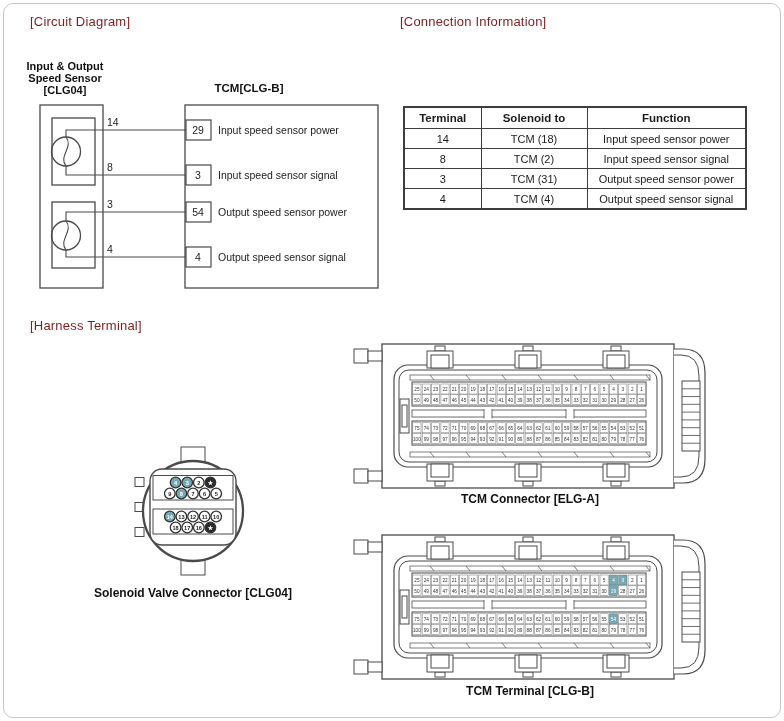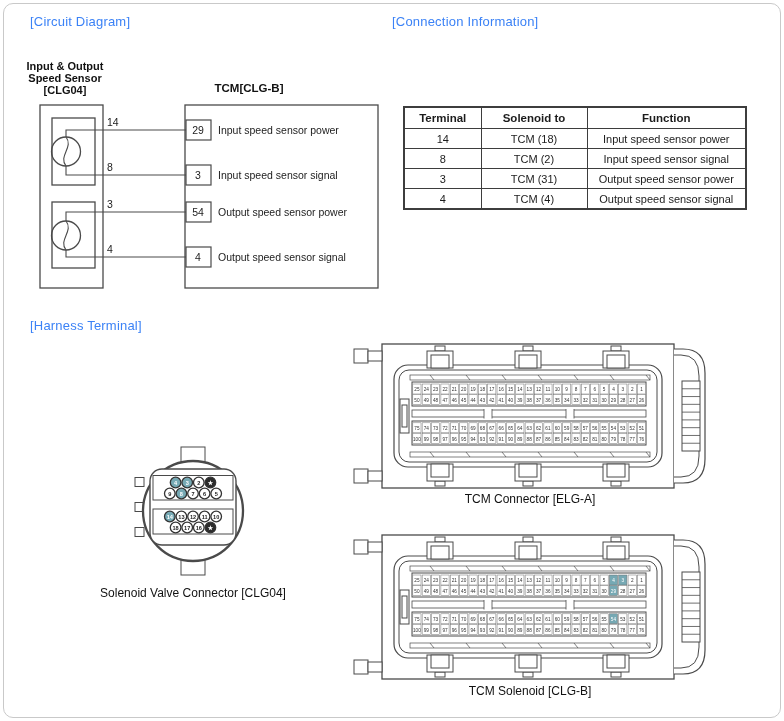--- a/index.html
+++ b/index.html
@@ -1,35 +1,35 @@
 <!DOCTYPE html>
 <html><head>
 <meta charset="utf-8">
 <style>
   html,body{margin:0;padding:0;background:#ffffff;}
   body{width:784px;height:721px;position:relative;overflow:hidden;
        font-family:"Liberation Sans",sans-serif;color:#1c1c1c;}
   .frame{position:absolute;inset:3px;border:1px solid #c9c9c9;border-radius:10px;}
   .abs{position:absolute;}
-  .section-title{font-size:13px;color:#3b82f6;letter-spacing:.2px;}
-  .caption{font-size:12px;font-weight:normal;text-align:center;color:#111;}
+  .section-title{font-size:13px;color:#7f1d1d;letter-spacing:.2px;}
+  .caption{font-size:12px;font-weight:bold;text-align:center;color:#111;}
   svg text{font-family:"Liberation Sans",sans-serif;}
   
   table.conn{border-collapse:collapse;border:2px solid #3d3d3d;table-layout:fixed;}
   table.conn th,table.conn td{border:1px solid #3d3d3d;text-align:center;
       font-size:11px;padding:0 3px;height:19px;white-space:nowrap;overflow:hidden;}
   table.conn th{font-weight:bold;font-size:11.5px;height:20px;margin-top:44px;}
 </style>
 </head>
 <body>
 
 <div class="frame"></div>
 
 <div class="abs section-title" style="left:30px;top:14px">[Circuit Diagram]</div>
-<div class="abs section-title" style="left:392px;top:14px">[Connection Information]</div>
+<div class="abs section-title" style="left:400px;top:14px">[Connection Information]</div>
 <div class="abs section-title" style="left:30px;top:318px">[Harness Terminal]</div>
 
 <svg class="abs" style="left:25px;top:60px" width="360" height="235" viewBox="0 0 360 235">
   <g fill="none" stroke="#4a4a4a" stroke-width="1.3">
     <rect x="15" y="45" width="63" height="183"></rect>
     <rect x="27" y="58" width="43" height="67"></rect>
     <rect x="27" y="142" width="43" height="66"></rect>
     <circle cx="41" cy="91.5" r="14.5"></circle>
     <circle cx="41" cy="175.5" r="14.5"></circle>
     <path d="M41,77 C49,87 33,96 41,106" stroke-width="1.1"></path>
@@ -683,13 +683,13 @@
     <text x="252.105" y="97.80000000000001" text-anchor="middle" font-size="4.7" fill="#333">80</text>
     <rect x="257.36" y="90.4" width="8.209999999999999" height="10" fill="#fff" stroke="#6e6e6e" stroke-width="0.5"></rect>
     <text x="261.46500000000003" y="97.80000000000001" text-anchor="middle" font-size="4.7" fill="#333">79</text>
     <rect x="266.71999999999997" y="90.4" width="8.209999999999999" height="10" fill="#fff" stroke="#6e6e6e" stroke-width="0.5"></rect>
     <text x="270.825" y="97.80000000000001" text-anchor="middle" font-size="4.7" fill="#333">78</text>
     <rect x="276.08" y="90.4" width="8.209999999999999" height="10" fill="#fff" stroke="#6e6e6e" stroke-width="0.5"></rect>
     <text x="280.185" y="97.80000000000001" text-anchor="middle" font-size="4.7" fill="#333">77</text>
     <rect x="285.44" y="90.4" width="8.209999999999999" height="10" fill="#fff" stroke="#6e6e6e" stroke-width="0.5"></rect>
     <text x="289.545" y="97.80000000000001" text-anchor="middle" font-size="4.7" fill="#333">76</text>
   </svg>
-<div class="abs caption" style="left:352px;top:684px;width:356px">TCM Solenoid [CLG-B]</div>
+<div class="abs caption" style="left:352px;top:684px;width:356px">TCM Terminal [CLG-B]</div>
 
 </body></html>

